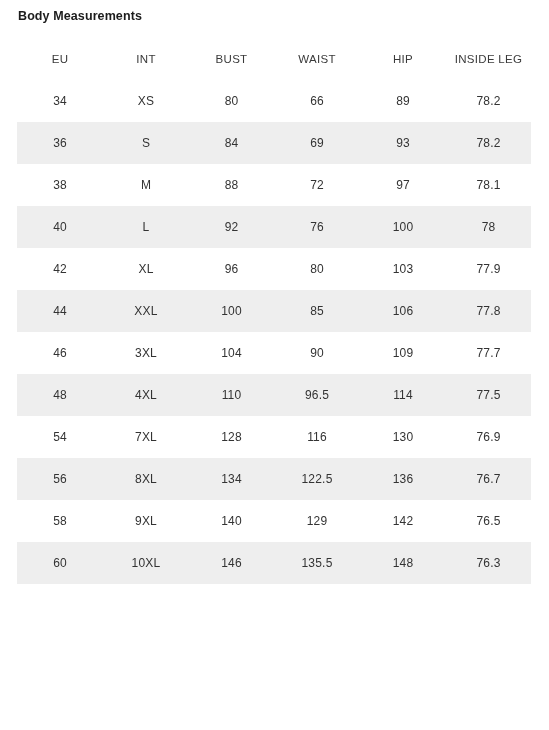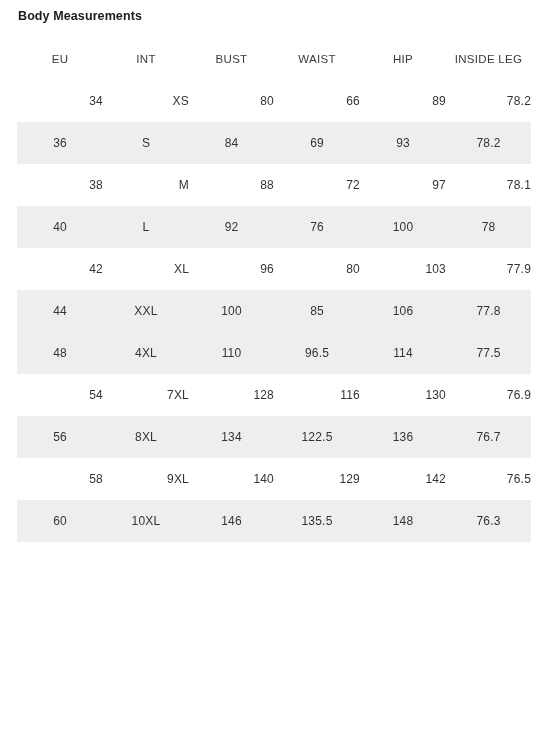--- a/index.html
+++ b/index.html
@@ -75,21 +75,20 @@
     color: #333333;
     letter-spacing: 0.2px;
     white-space: nowrap;
   }
 
   .measurements-table tbody tr.row-odd td {
     background: #eeeeee;
   }
   .measurements-table tbody tr.row-even td {
     background: #ffffff;
-    text-align: right;
   }
 </style>
 </head>
 <body>
 
 <div class="size-guide-panel">
 
   <h1 class="panel-title">Body Measurements</h1>
 
   <table class="measurements-table">
@@ -153,20 +152,28 @@
           <td>77.9</td>
         </tr>
         <tr class="row-odd">
           <td>44</td>
           <td>XXL</td>
           <td>100</td>
           <td>85</td>
           <td>106</td>
           <td>77.8</td>
         </tr>
+        <tr class="row-even">
+          <td>46</td>
+          <td>3XL</td>
+          <td>104</td>
+          <td>90</td>
+          <td>109</td>
+          <td>77.7</td>
+        </tr>
         <tr class="row-odd">
           <td>48</td>
           <td>4XL</td>
           <td>110</td>
           <td>96.5</td>
           <td>114</td>
           <td>77.5</td>
         </tr>
         <tr class="row-even">
           <td>54</td>

